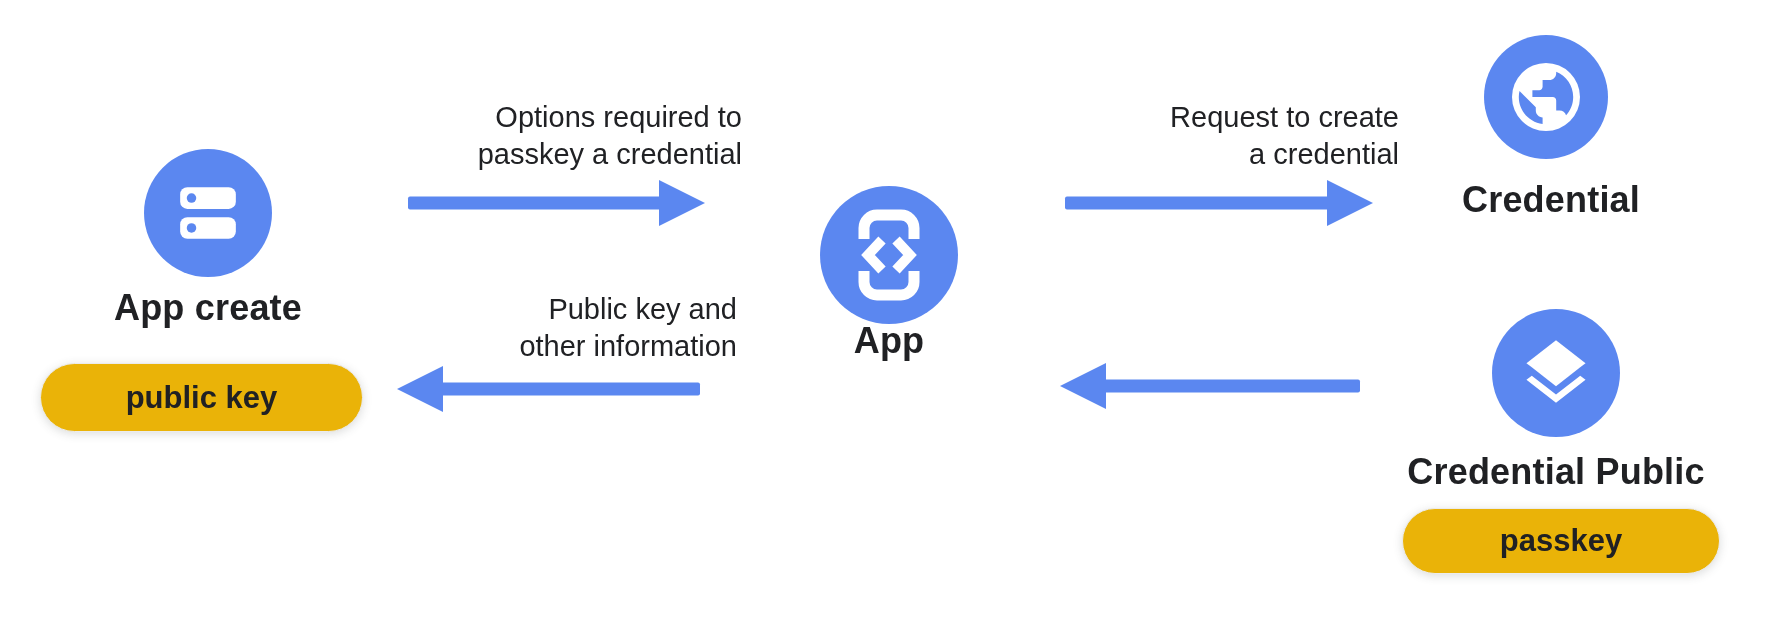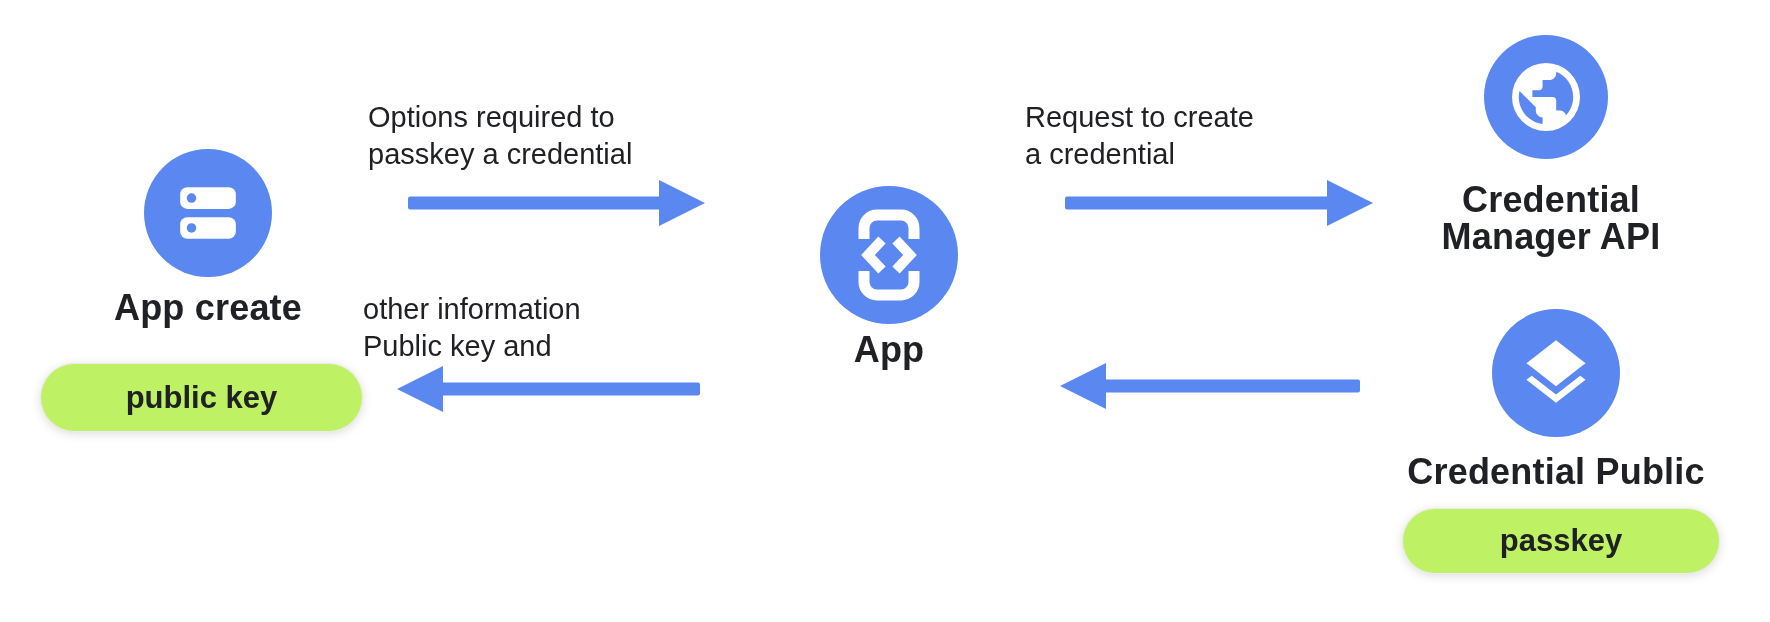--- a/index.html
+++ b/index.html
@@ -21,35 +21,35 @@
     position:absolute;
     text-align:center;
     font-size:36px;
     font-weight:600;
     color:#202124;
     line-height:37px;
     letter-spacing:0.2px;
   }
   .flow-text{
     position:absolute;
-    text-align:left;
+    text-align:right;
     font-size:29px;
     font-weight:400;
     color:#202124;
     line-height:37px;
   }
   .mono{
     font-family:"DejaVu Sans Mono","Liberation Mono",monospace;
     font-size:30px;
     font-weight:400;
     line-height:34px;
   }
   .pill{
     position:absolute;
-    background:#bef264;
+    background:#eab308;
     border:1px solid #ececec;
     border-radius:36px;
     box-shadow:0 2px 10px rgba(60,64,67,0.18);
     display:flex;align-items:center;justify-content:center;
     font-size:31px;font-weight:600;color:#202124;
     box-sizing:border-box;
   }
   .arrow{position:absolute;height:46px;}
   .arrow .shaft{
     position:absolute;top:50%;transform:translateY(-50%);
@@ -91,37 +91,37 @@
   <div class="flow-text" style="left:368px;top:99px;width:374px">
     <div>Options required to</div>
     <div>passkey a credential</div>
   </div>
   <div class="arrow right" style="left:408px;top:180px;width:297px">
     <div class="shaft"></div>
     <div class="head"></div>
   </div>
 
   <div class="flow-text" style="left:363px;top:291px;width:374px">
+    <div>Public key and</div>
     <div>other information</div>
-    <div>Public key and</div>
   </div>
   <div class="arrow left" style="left:397px;top:366px;width:303px">
     <div class="shaft"></div>
     <div class="head"></div>
   </div>
 
   <div class="circle" style="left:820px;top:186px;width:138px;height:138px">
     <svg width="96" height="96" viewBox="-48 -48 96 96">
       <rect x="-25" y="-40" width="50" height="80" rx="13" fill="none" stroke="#ffffff" stroke-width="11"></rect>
       <rect x="-48" y="-16" width="96" height="32" fill="#5B87F0"></rect>
       <path d="M -7,-15 L -21,0 L -7,15" fill="none" stroke="#ffffff" stroke-width="10"></path>
       <path d="M 7,-15 L 21,0 L 7,15" fill="none" stroke="#ffffff" stroke-width="10"></path>
     </svg>
   </div>
-  <div class="node-label" style="left:789px;top:331px;width:200px">App</div>
+  <div class="node-label" style="left:789px;top:322px;width:200px">App</div>
 
   <div class="flow-text" style="left:1025px;top:99px;width:374px">
     <div>Request to create</div>
     <div>a credential</div>
   </div>
   <div class="arrow right" style="left:1065px;top:180px;width:308px">
     <div class="shaft"></div>
     <div class="head"></div>
   </div>
 
@@ -146,21 +146,20 @@
         C -4.93,-6.8 -3.4,-8.33 -3.4,-10.2
         L -3.4,-17 L 3.4,-17
         C 7.14,-17 10.2,-20.06 10.2,-23.8
         L 10.2,-25.19
         C 20.16,-21.15 27.2,-11.39 27.2,0
         C 27.2,7.07 24.48,13.5 20.06,18.33 Z"></path>
     </svg>
   </div>
   <div class="node-label" style="left:1396px;top:181px;width:310px">
     <div>Credential</div>
-    <div>Manager API</div>
   </div>
 
   <div class="circle" style="left:1492px;top:309px;width:128px;height:128px">
     <svg width="78" height="78" viewBox="-38 -38 76 76">
       <path fill="#ffffff" d="M 0,12.8 L 23.6,-5.5 L 28.8,-9.6 L 0,-32 L -28.8,-9.6 L -23.6,-5.5 Z"></path>
       <path fill="#ffffff" d="M 0,20.9 L -23.6,2.6 L -28.8,6.6 L 0,29 L 28.8,6.6 L 23.6,2.6 Z"></path>
     </svg>
   </div>
   <div class="node-label" style="left:1406px;top:453px;width:300px">Credential Public</div>
   <div class="pill" style="left:1402px;top:508px;width:318px;height:66px">

